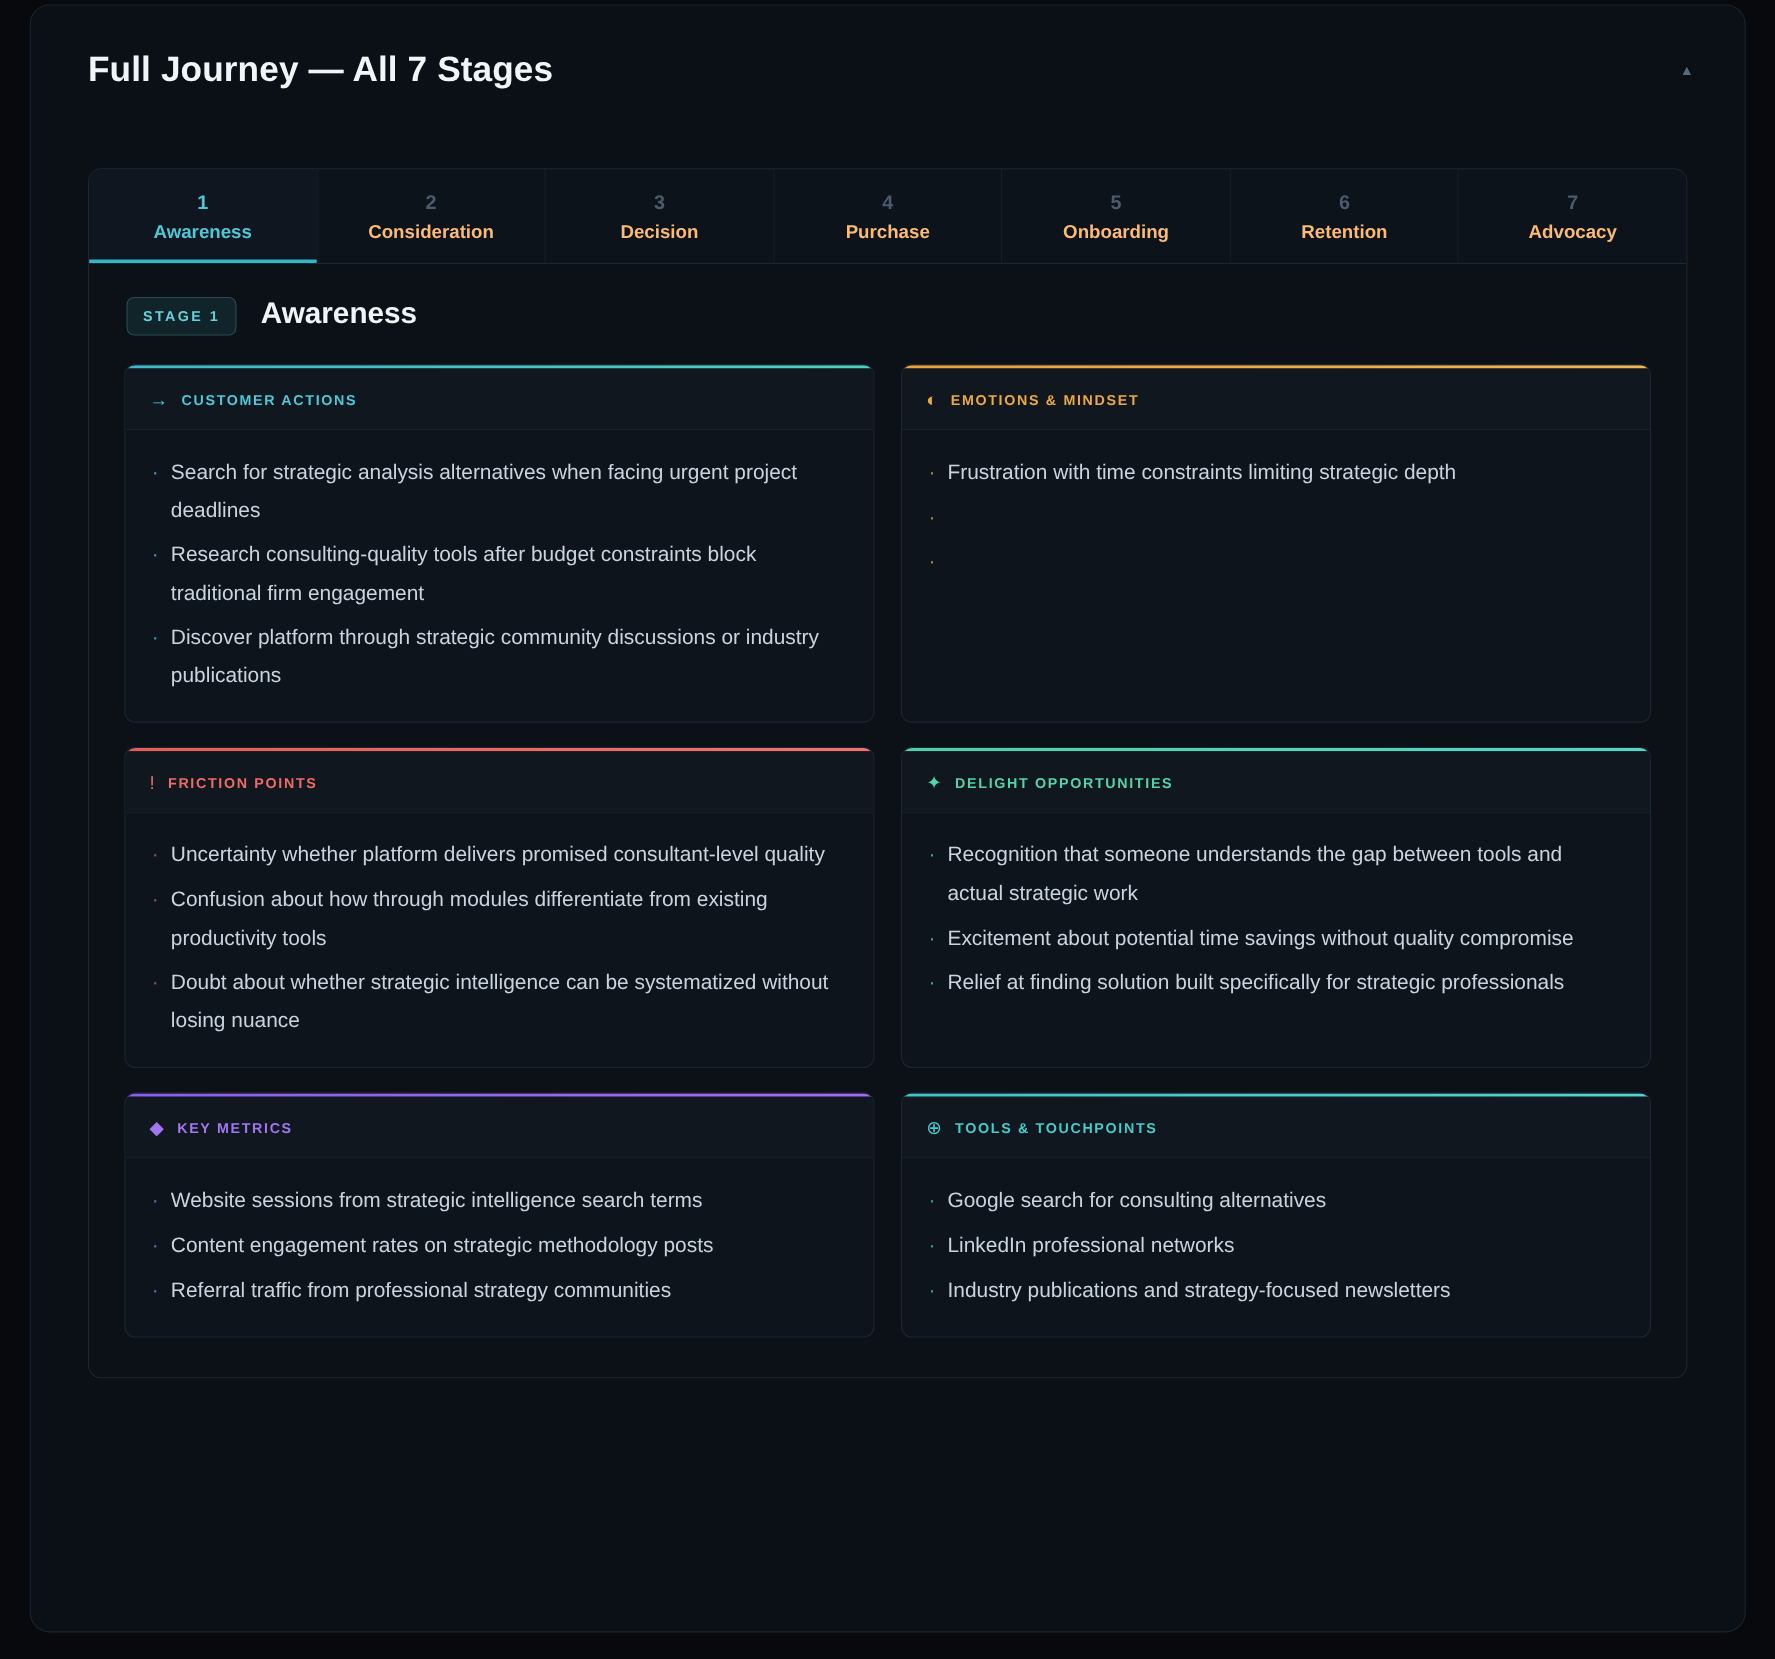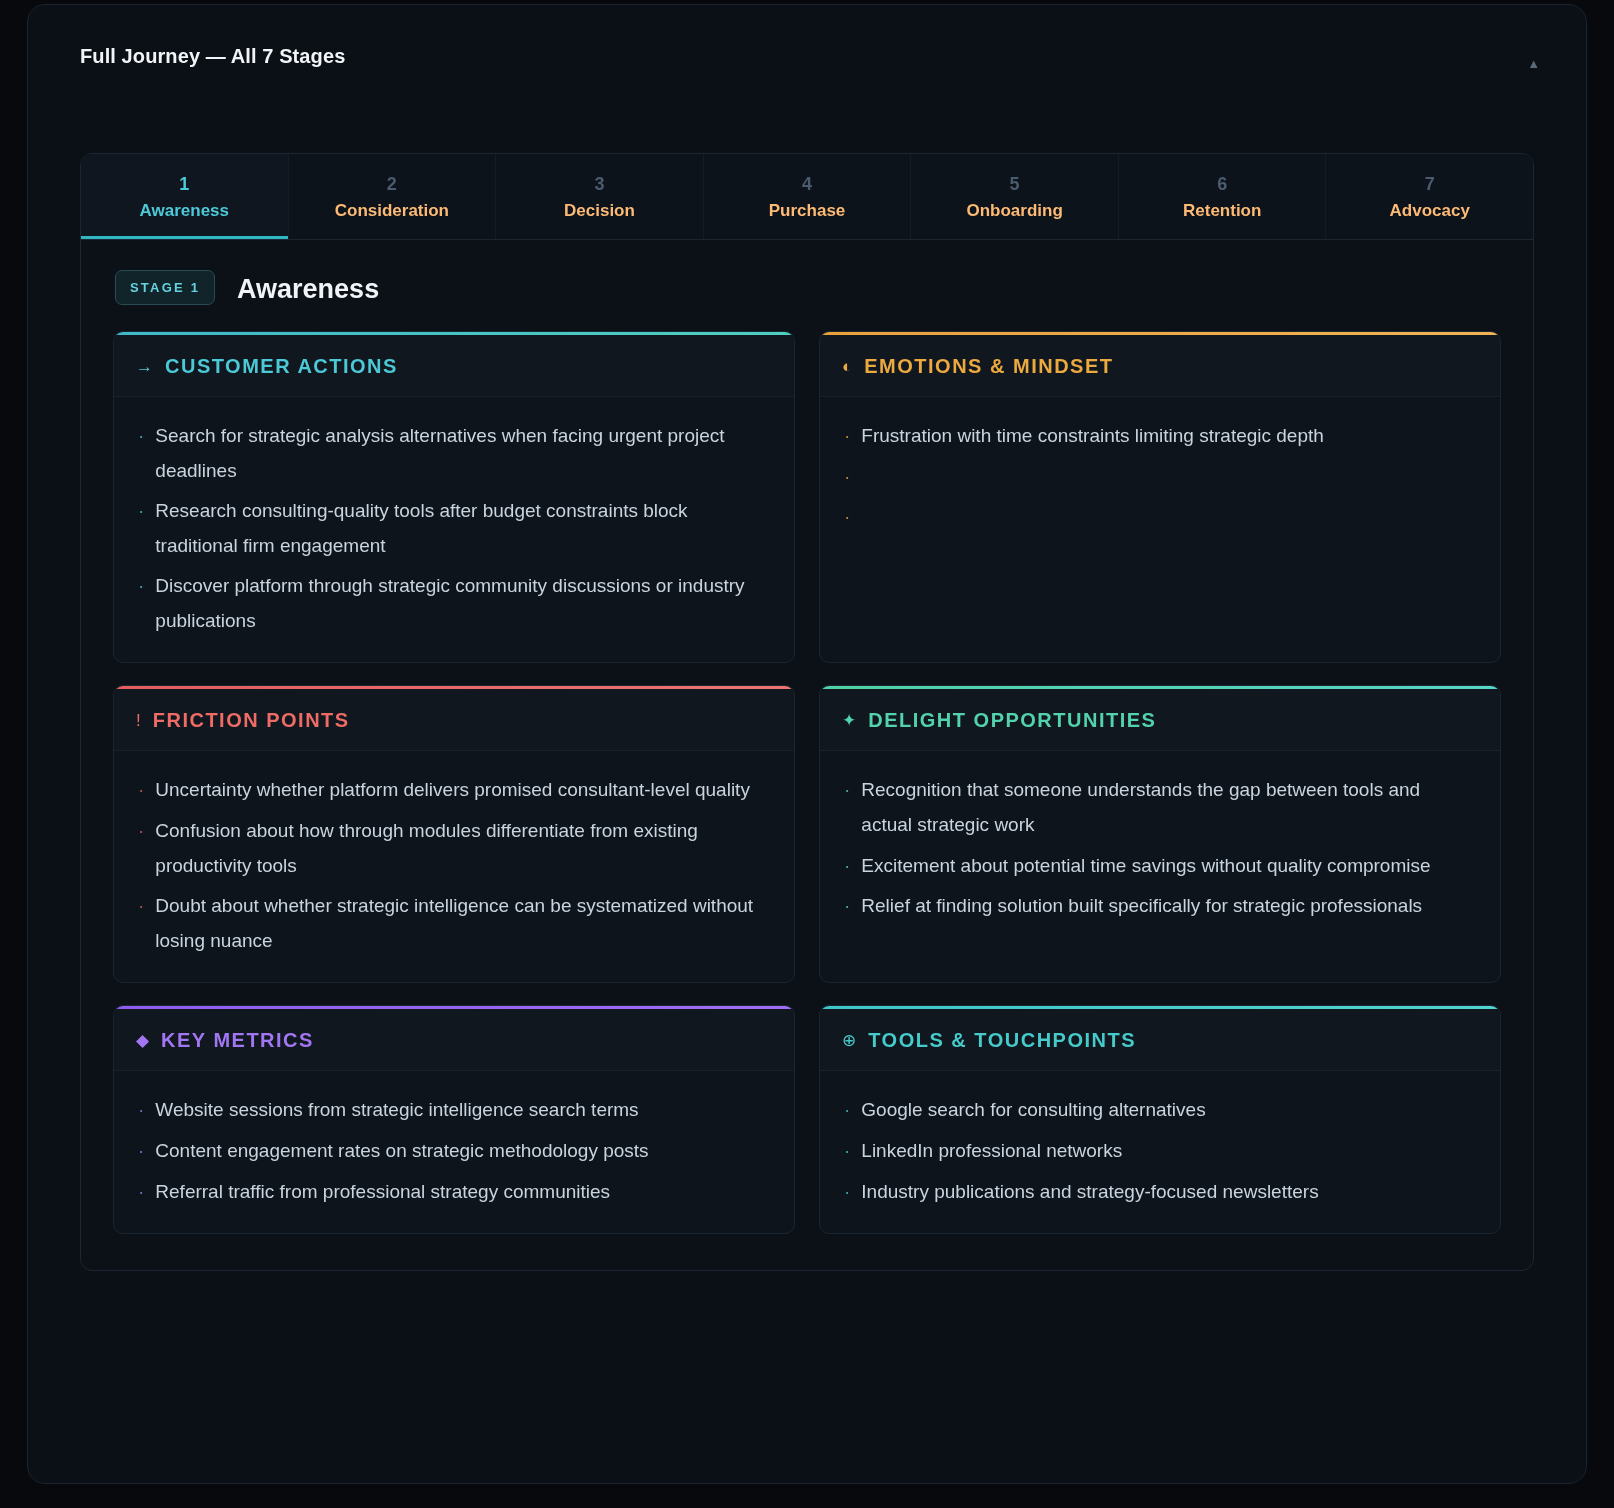--- a/index.html
+++ b/index.html
@@ -20,21 +20,21 @@
     border: 1px solid #1b2430;
     border-radius: 18px;
     overflow: hidden;
   }
   .panel-header {
     position: relative;
     height: 116px;
     padding: 40px 48px 0 52px;
   }
   .panel-title {
-    font-size: 20px;
+    font-size: 32px;
     font-weight: 700;
     color: #f2f5f8;
     letter-spacing: 0.1px;
   }
   .collapse-caret {
     position: absolute;
     right: 46px;
     top: 52px;
     color: #58697c;
     font-size: 13px;
@@ -76,21 +76,21 @@
   .tab.active {
     background: #0f1620;
     box-shadow: inset 0 -3px 0 0 #2fb7c3;
   }
   .tab.active .tab-num,
   .tab.active .tab-label { color: #4cc9d6; }
 
   .stage-body { padding: 30px 32px 36px 32px; }
   .stage-head {
     display: flex;
-    align-items: flex-end;
+    align-items: flex-start;
     gap: 22px;
     padding: 0 2px 0 2px;
     margin-bottom: 26px;
   }
   .stage-chip {
     border: 1px solid #2a4b52;
     background: #10242a;
     color: #66d2dd;
     font-size: 13px;
     font-weight: 700;
@@ -121,21 +121,21 @@
     gap: 12px;
     padding: 20px 22px 18px 22px;
     border-bottom: 1px solid #18212c;
     background: #10171f;
   }
   .card-head .ico {
     font-size: 17px;
     line-height: 1;
   }
   .card-head .ttl {
-    font-size: 20px;
+    font-size: 13px;
     font-weight: 700;
     letter-spacing: 1.5px;
   }
   .card-top-rule { height: 3px; width: 100%; }
   ul.items { list-style: none; padding: 22px 24px 24px 24px; }
   ul.items li {
     display: flex;
     gap: 11px;
     font-size: 19px;
     line-height: 1.82;

